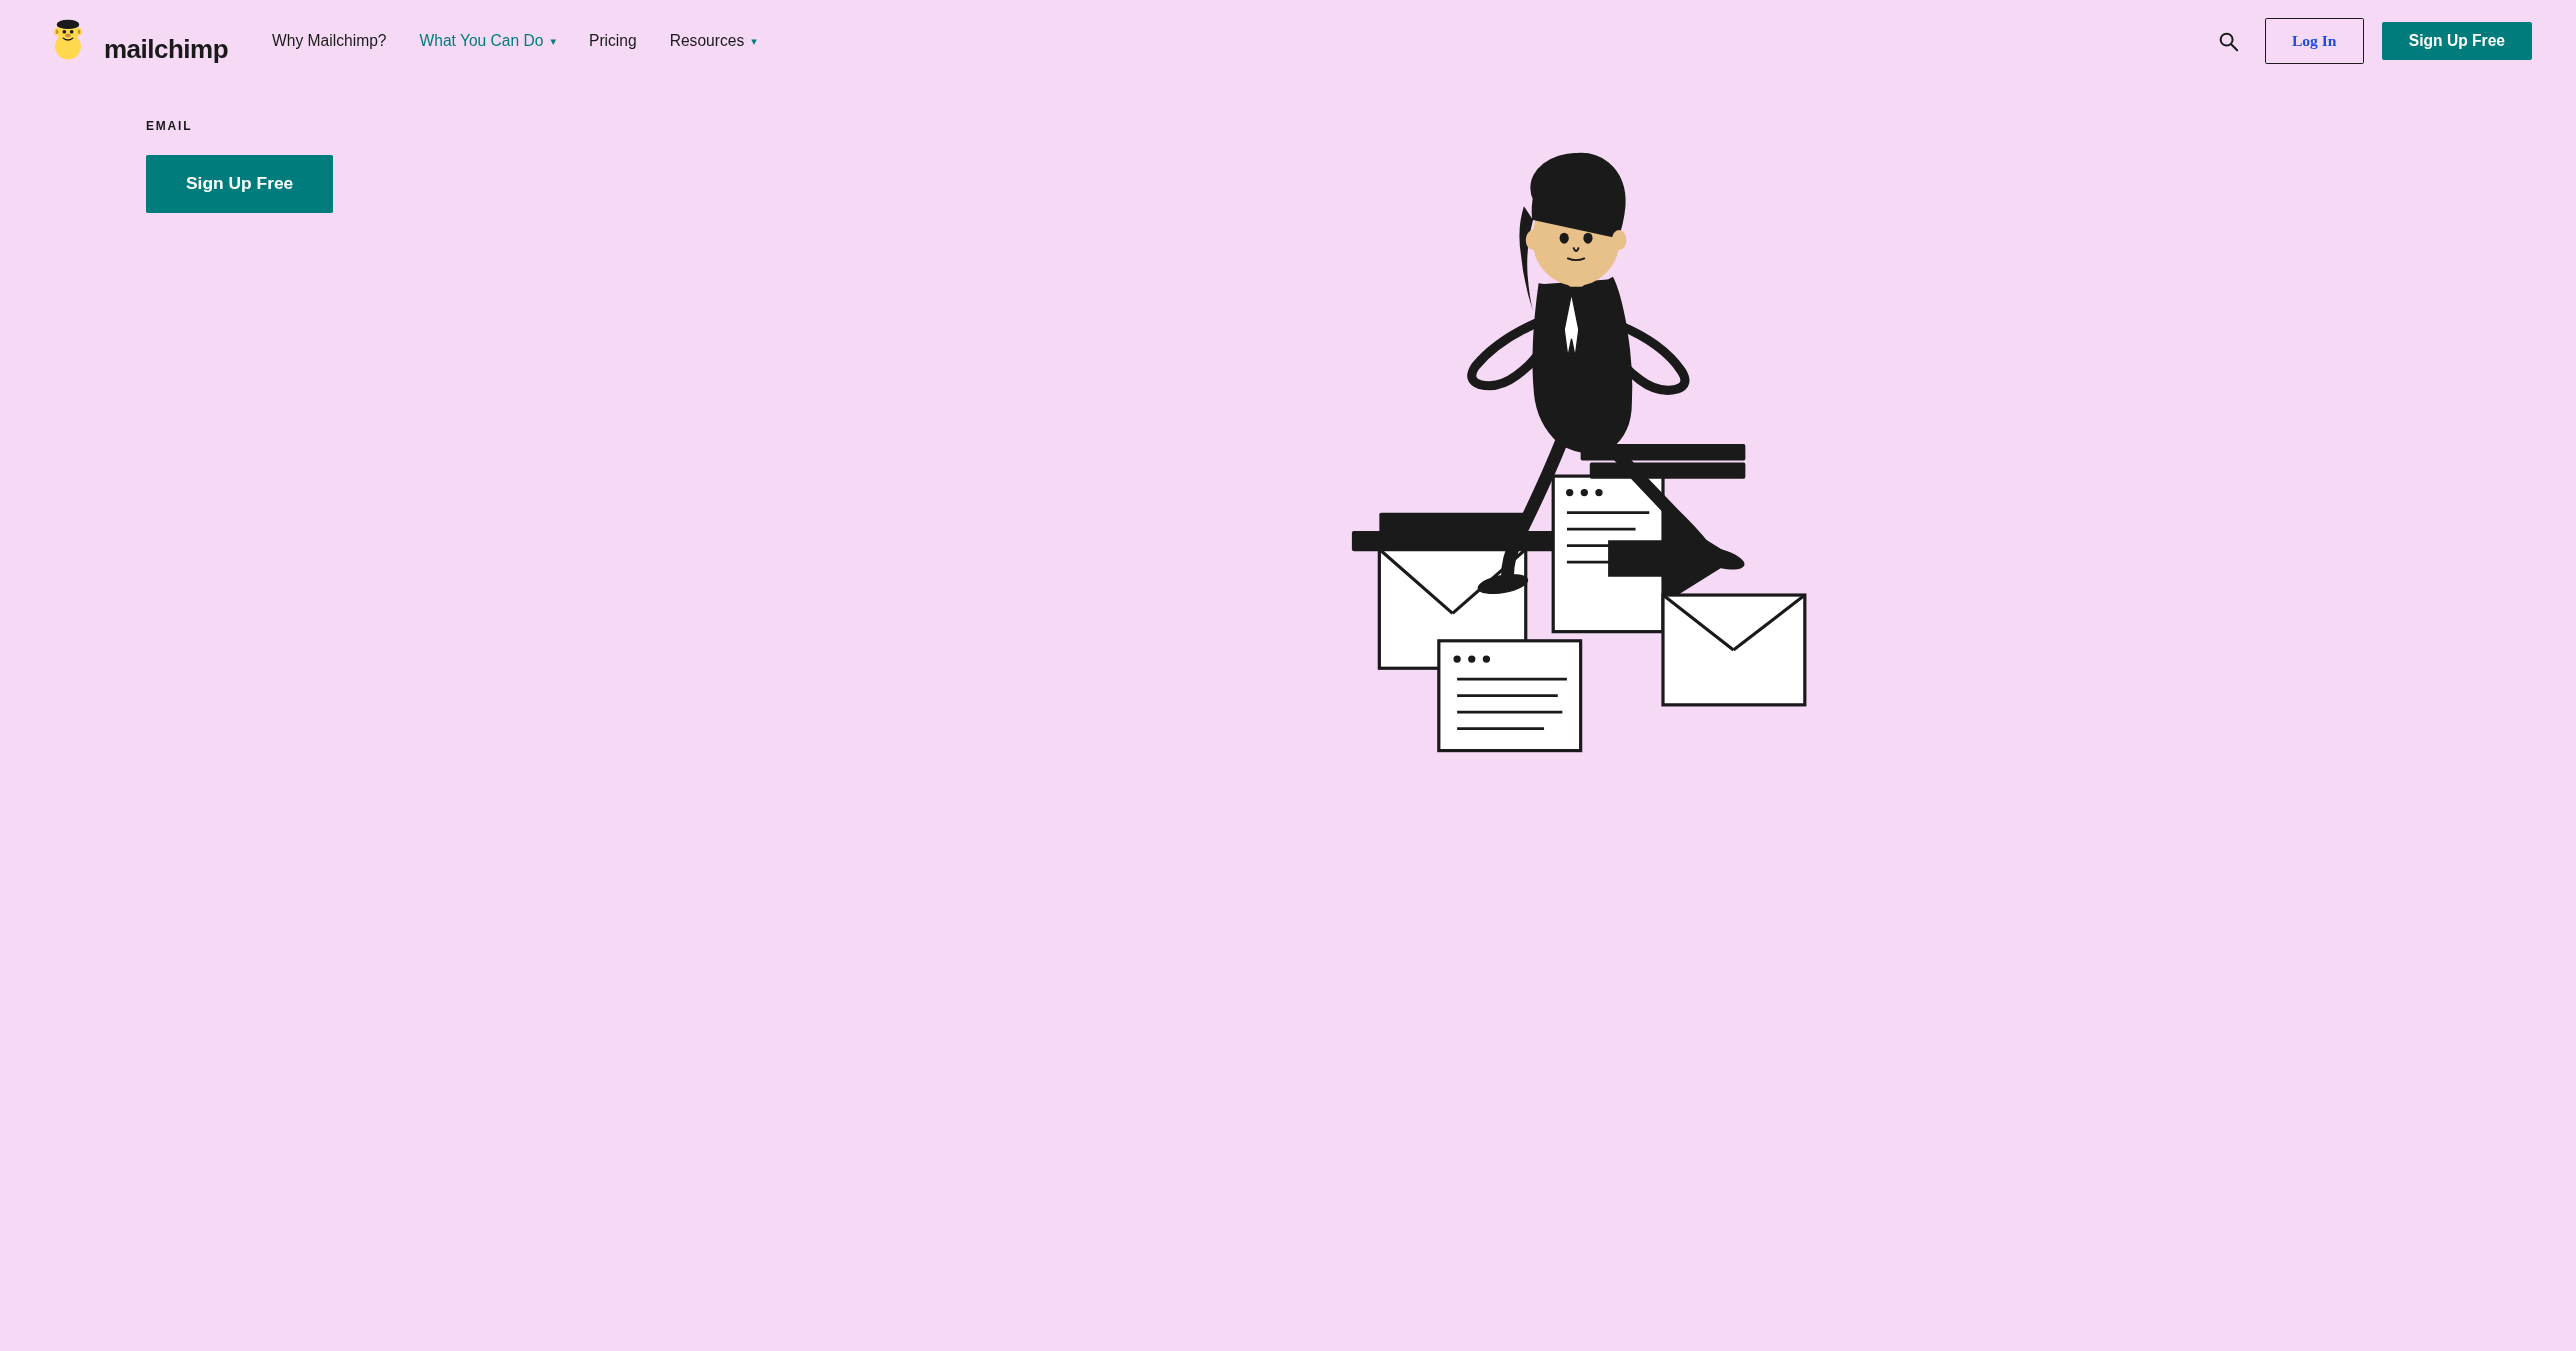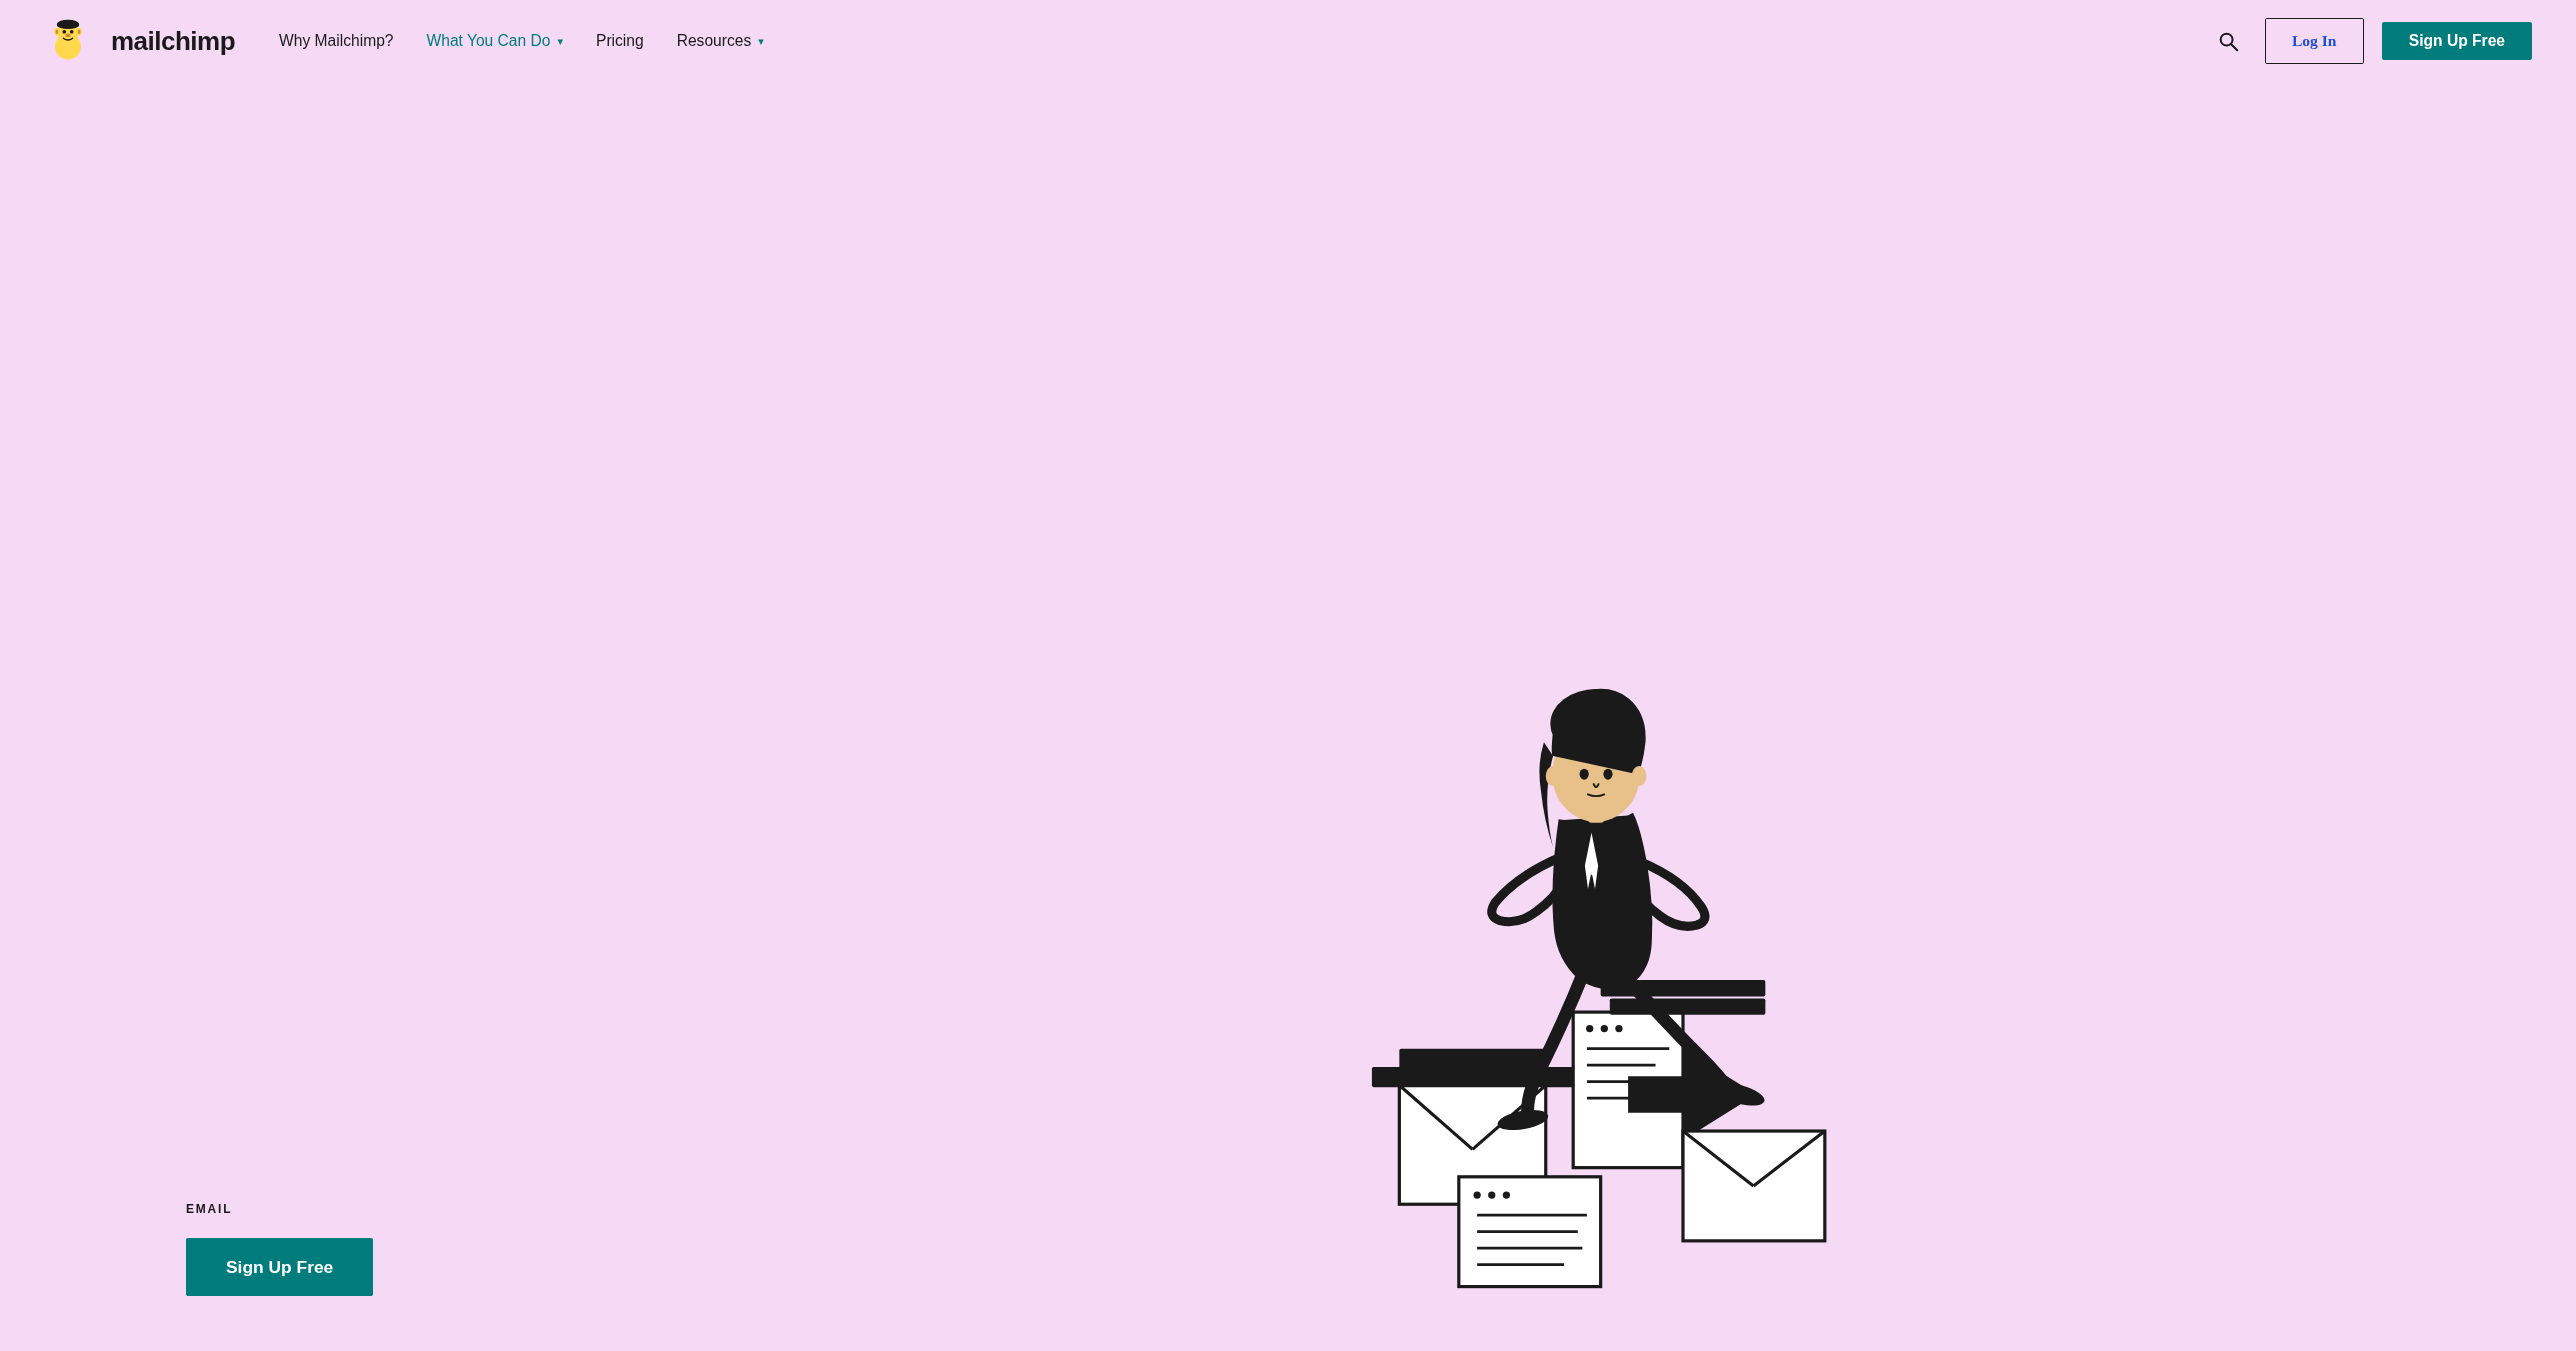--- a/index.html
+++ b/index.html
@@ -16,22 +16,22 @@
       display: flex;
       align-items: center;
       padding: 0 44px;
       height: 82px;
       position: relative;
       z-index: 10;
     }
 
     .nav-logo {
       display: flex;
-      align-items: center;
-      gap: 19px;
+      align-items: flex-end;
+      gap: 12px;
       text-decoration: none;
       margin-right: 44px;
     }
 
     .monkey-icon {
       width: 48px;
       height: 48px;
     }
 
     .logo-text {
@@ -111,26 +111,25 @@
       font-size: 15.6px;
       font-weight: 600;
       cursor: pointer;
       border-radius: 1.8px;
     }
 
     
     .hero {
       background: #f5d9f5;
       display: flex;
-      align-items: flex-end;
+      align-items: flex-start;
       padding: 37px 110px 55px 146px;
       min-height: calc(100vh - 82px);
       position: relative;
       overflow: hidden;
-      margin-left: 40px;
     }
 
     .hero-content {
       flex: 0 0 50%;
       max-width: 531px;
       z-index: 2;
     }
 
     .hero-eyebrow {
       font-size: 12px;

